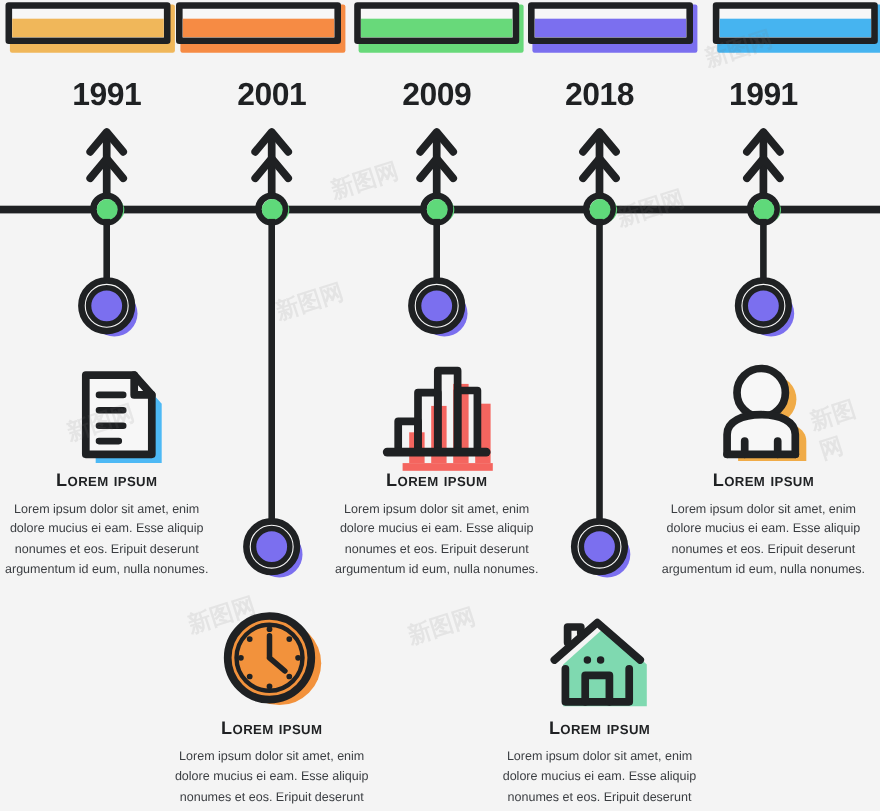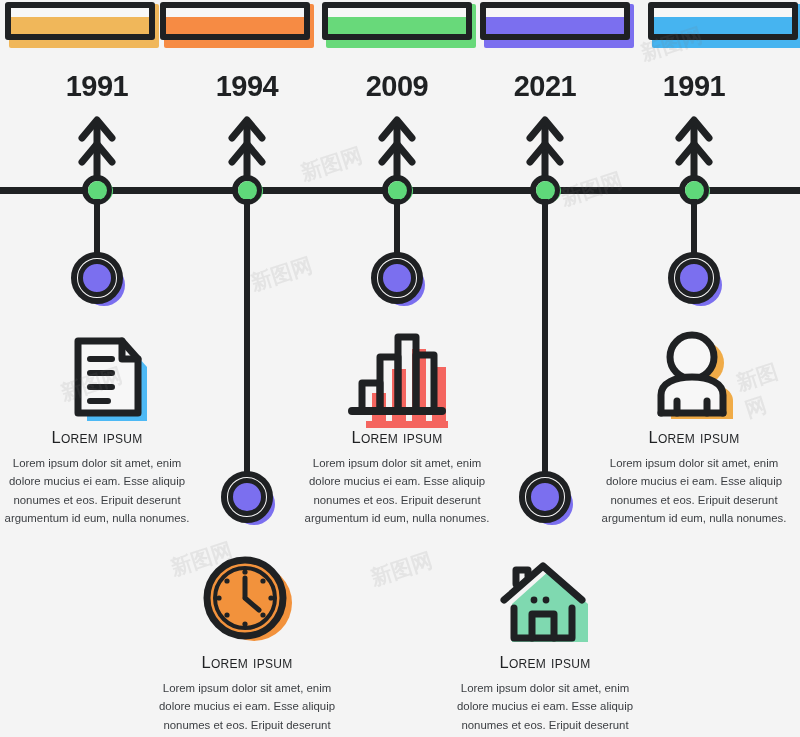--- a/index.html
+++ b/index.html
@@ -47,21 +47,21 @@
   .pring-inner{position:absolute;width:38px;height:38px;border-radius:50%;
                border:5px solid #1f2123;box-sizing:border-box;background:#7b6fef;}
 
   
   .icon-wrap{position:absolute;width:110px;height:100px;}
   .icon-wrap svg{display:block;width:100%;height:100%;overflow:visible;}
 
   
   .block{position:absolute;width:190px;text-align:center;}
   .block h3{
-    margin:0 0 7px 0;font-size:16.5px;font-weight:normal;color:#1f2123;
+    margin:0 0 7px 0;font-size:16.5px;font-weight:bold;color:#1f2123;
     font-variant:small-caps;letter-spacing:0.3px;
   }
   .block p{
     margin:0;font-size:11.4px;line-height:1.62;color:#3b3e42;
   }
 
   
   .wm{position:absolute;color:rgba(120,120,120,0.13);font-size:21px;
       font-weight:bold;user-select:none;pointer-events:none;}
 </style>
@@ -83,23 +83,23 @@
     </div>
     <div class="bar-shadow" style="left: 484px; top: 4px; width: 150px; background: rgb(123, 111, 239);"></div>
     <div class="bar-box" style="left: 480px; top: 2px; width: 150px;">
       <div class="bar-fill" style="background: rgb(123, 111, 239);"></div>
     </div>
     <div class="bar-shadow" style="left: 652px; top: 4px; width: 150px; background: rgb(70, 180, 240);"></div>
     <div class="bar-box" style="left: 648px; top: 2px; width: 150px;">
       <div class="bar-fill" style="background: rgb(70, 180, 240);"></div>
     </div>
     <div class="year" style="left: 17px; top: 70px;">1991</div>
-    <div class="year" style="left: 167px; top: 70px;">1994</div>
+    <div class="year" style="left: 167px; top: 70px;">2001</div>
     <div class="year" style="left: 317px; top: 70px;">2009</div>
-    <div class="year" style="left: 465px; top: 70px;">2021</div>
+    <div class="year" style="left: 465px; top: 70px;">2018</div>
     <div class="year" style="left: 614px; top: 70px;">1991</div>
     <div class="timeline-rail" style="top: 187px;"></div>
     <div class="arrow-wrap" style="left: 75px; top: 112px;"><svg viewBox="0 0 44 80">
         <path d="M22 76 L22 10" stroke="#1f2123" stroke-width="7" fill="none" stroke-linecap="round"></path>
         <path d="M7 26 L22 8 L37 26" stroke="#1f2123" stroke-width="7" fill="none" stroke-linecap="round" stroke-linejoin="round"></path>
         <path d="M7 50 L22 32 L37 50" stroke="#1f2123" stroke-width="7" fill="none" stroke-linecap="round" stroke-linejoin="round"></path>
       </svg></div>
     <div class="node-shadow" style="left: 91px; top: 180px;"></div>
     <div class="node-ring" style="left: 82px; top: 175px;"></div>
     <div class="node-dot" style="left: 88px; top: 181px;"></div>

